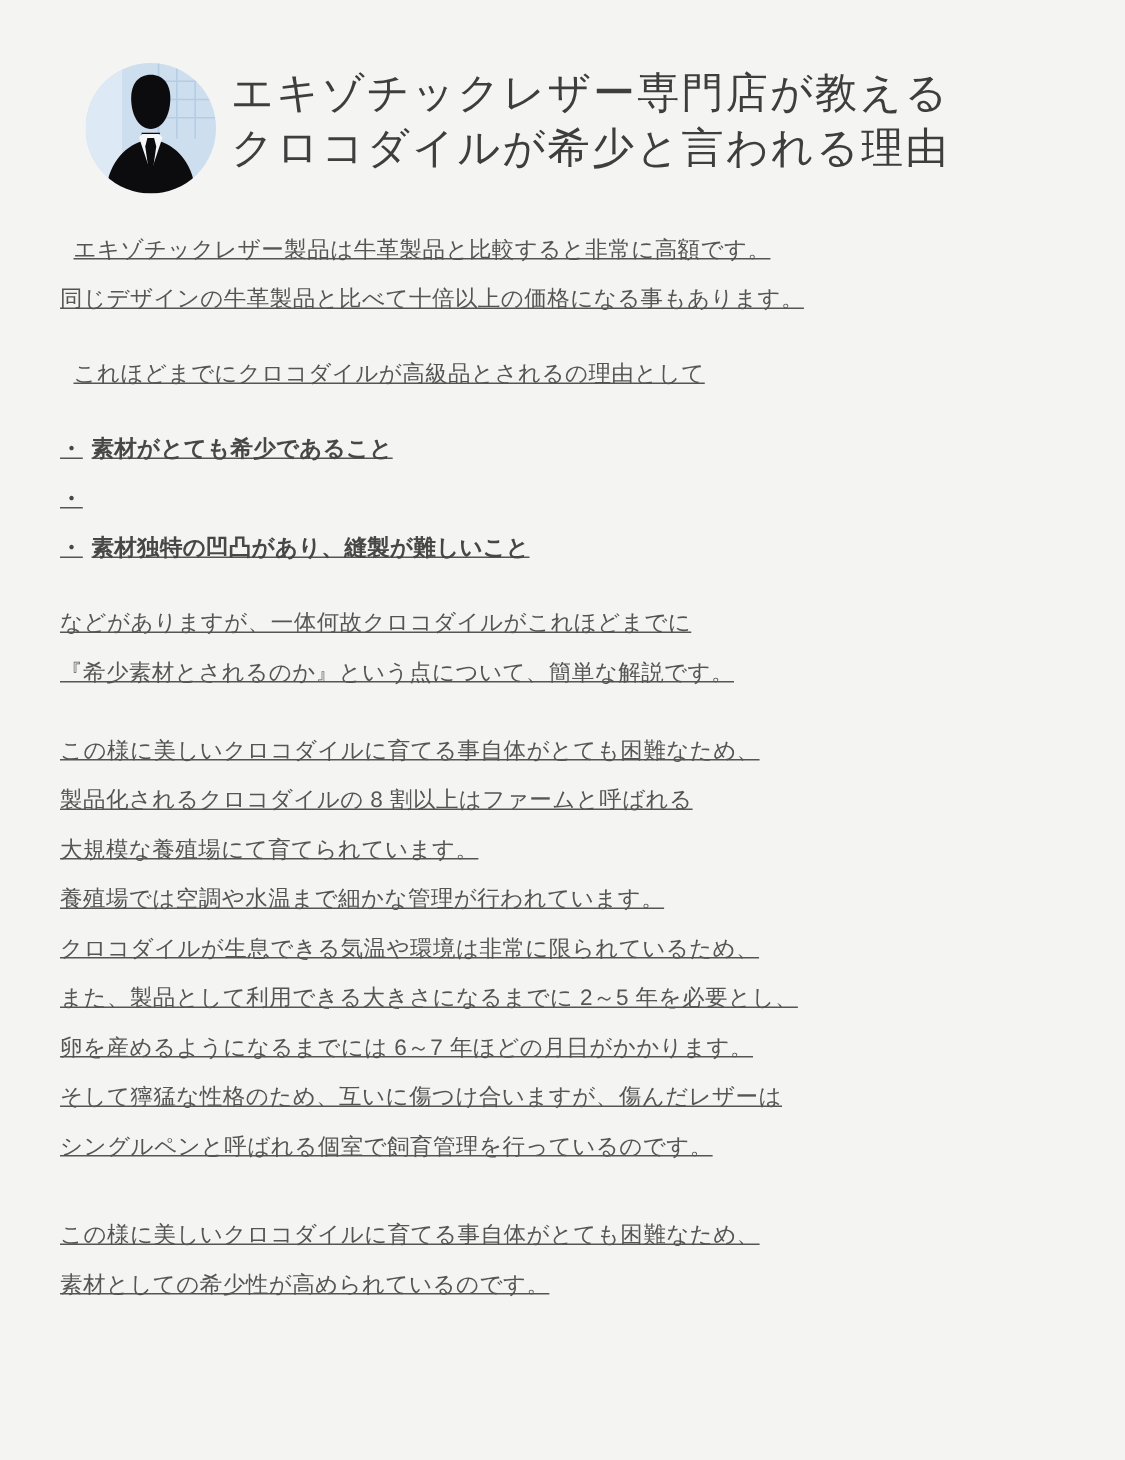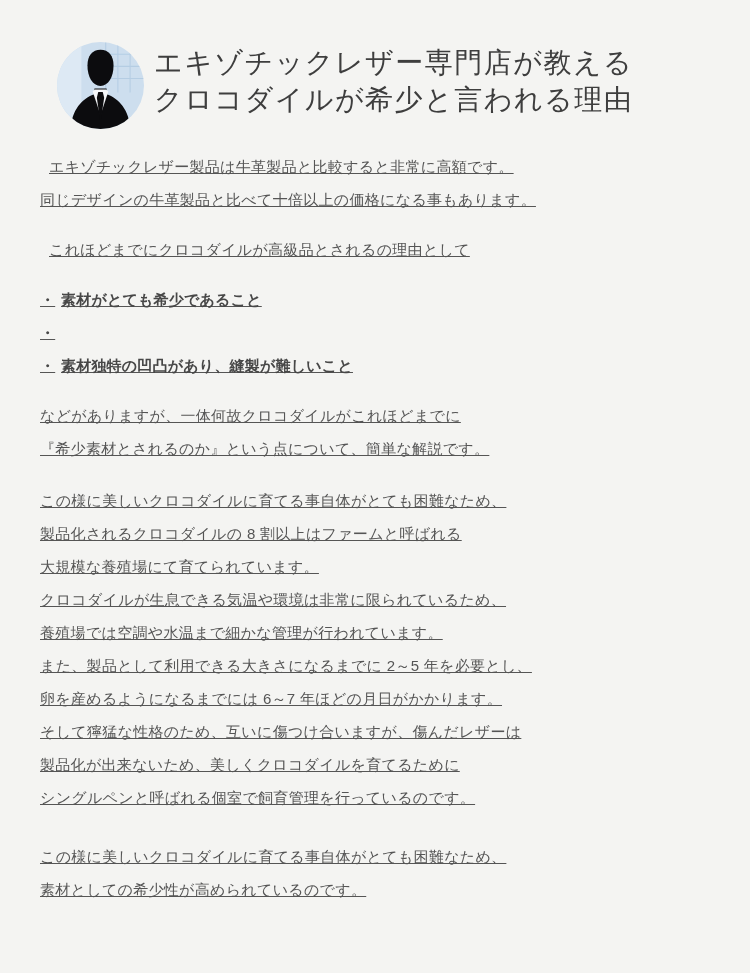--- a/index.html
+++ b/index.html
@@ -119,26 +119,25 @@
 
     <div class="para mb-29">
         <div class="line">などがありますが、一体何故クロコダイルがこれほどまでに</div>
         <div class="line">『希少素材とされるのか』という点について、簡単な解説です。</div>
       </div>
 
     <div class="para mb-26">
         <div class="line">この様に美しいクロコダイルに育てる事自体がとても困難なため、</div>
         <div class="line">製品化されるクロコダイルの 8 割以上はファームと呼ばれる</div>
         <div class="line">大規模な養殖場にて育てられています。</div>
+        <div class="line">養殖場では空調や水温まで細かな管理が行われています。</div>
         <div class="line">クロコダイルが生息できる気温や環境は非常に限られているため、</div>
-        <div class="line">養殖場では空調や水温まで細かな管理が行われています。</div>
         <div class="line">また、製品として利用できる大きさになるまでに 2～5 年を必要とし、</div>
         <div class="line">卵を産めるようになるまでには 6～7 年ほどの月日がかかります。</div>
         <div class="line">そして獰猛な性格のため、互いに傷つけ合いますが、傷んだレザーは</div>
-        <div class="line">製品化が出来ないため、美しくクロコダイルを育てるために</div>
         <div class="line">シングルペンと呼ばれる個室で飼育管理を行っているのです。</div>
       </div>
 
     <div class="para">
         <div class="line">この様に美しいクロコダイルに育てる事自体がとても困難なため、</div>
         <div class="line">素材としての希少性が高められているのです。</div>
       </div>
 
   </main>
 </div>

